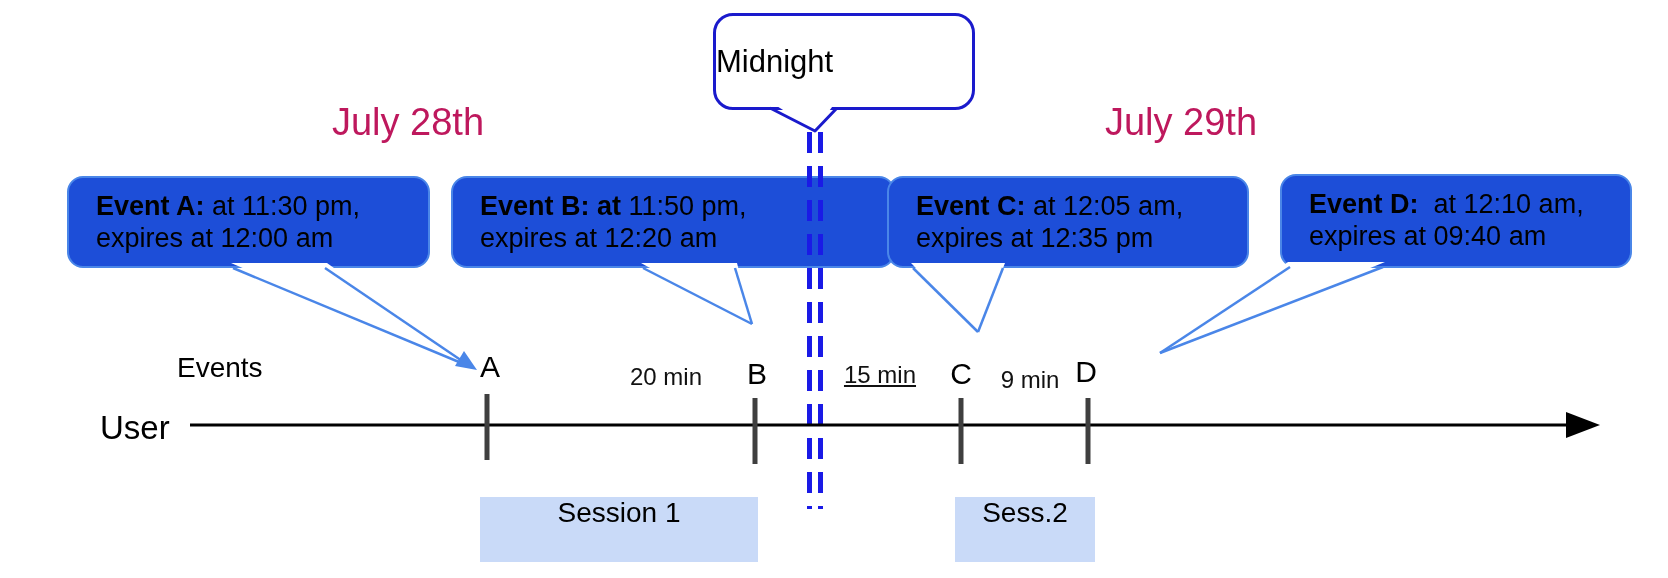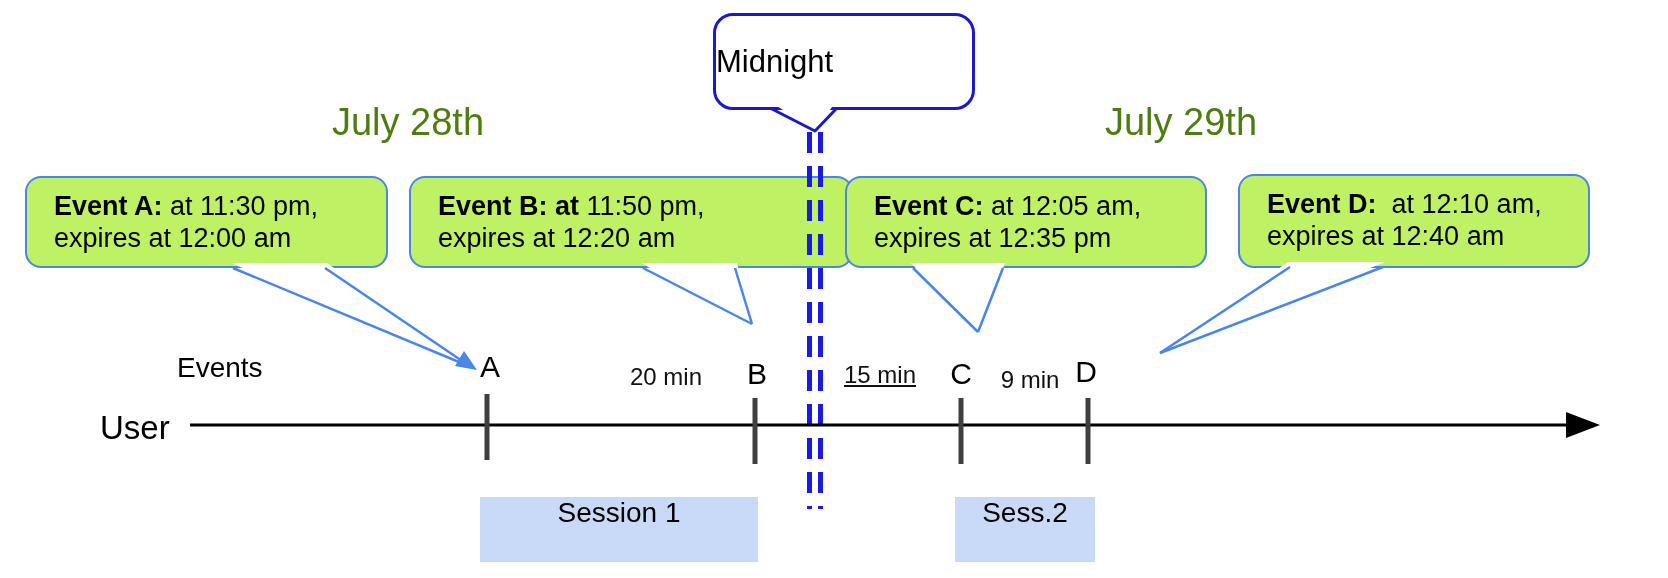--- a/index.html
+++ b/index.html
@@ -1,24 +1,25 @@
 <!DOCTYPE html>
 <html><head>
 <meta charset="utf-8">
 <style>
   html,body{margin:0;padding:0;background:#ffffff;}
   .canvas{
     position:relative;width:1668px;height:578px;background:#ffffff;
     font-family:"Liberation Sans", sans-serif;color:#000;overflow:hidden;
   }
   .abs{position:absolute;}
-  .day-label{font-size:38px;width:220px;text-align:center;color:#4d7c0f;}
+  .day-label{font-size:38px;width:220px;text-align:center;color:#be185d;}
   .callout{
-    position:absolute;background:#bef264;border:2.5px solid #4a86e8;border-radius:16px;
+    position:absolute;background:#1d4ed8;border:2.5px solid #4a86e8;border-radius:16px;
     box-sizing:border-box;
+    margin-left:42px;
   }
   .callout .txt{position:absolute;left:27px;top:12px;font-size:27px;line-height:32px;}
   .callout .txt .b{font-weight:bold;}
   .callout .txt .r,.callout .txt .l2{white-space:pre;}
   .midnight-box{
     position:absolute;left:713px;top:13px;width:262px;height:97px;background:#fff;
     border:3px solid #1a1acc;border-radius:20px;box-sizing:border-box;
     display:flex;align-items:center;justify-content:flex-start;
   }
   .midnight-box .txt{font-size:31px;padding-right:50px;}
@@ -58,21 +59,21 @@
   </div>
   <div class="callout" style="left:845px;top:176px;width:362px;height:92px;">
     <div class="txt">
       <div><span class="b">Event C:</span><span class="r"> at 12:05 am,</span></div>
       <div class="l2">expires at 12:35 pm</div>
     </div>
   </div>
   <div class="callout" style="left:1238px;top:174px;width:352px;height:94px;">
     <div class="txt">
       <div><span class="b">Event D:</span><span class="r">  at 12:10 am,</span></div>
-      <div class="l2">expires at 12:40 am</div>
+      <div class="l2">expires at 09:40 am</div>
     </div>
   </div>
 
   <div class="abs events-label">Events</div>
   <div class="abs user-label">User</div>
 
   <div class="abs tick-label" style="left:460px;top:350px;">A</div>
   <div class="abs tick-label" style="left:727px;top:357px;">B</div>
   <div class="abs tick-label" style="left:931px;top:357px;">C</div>
   <div class="abs tick-label" style="left:1056px;top:355px;">D</div>

